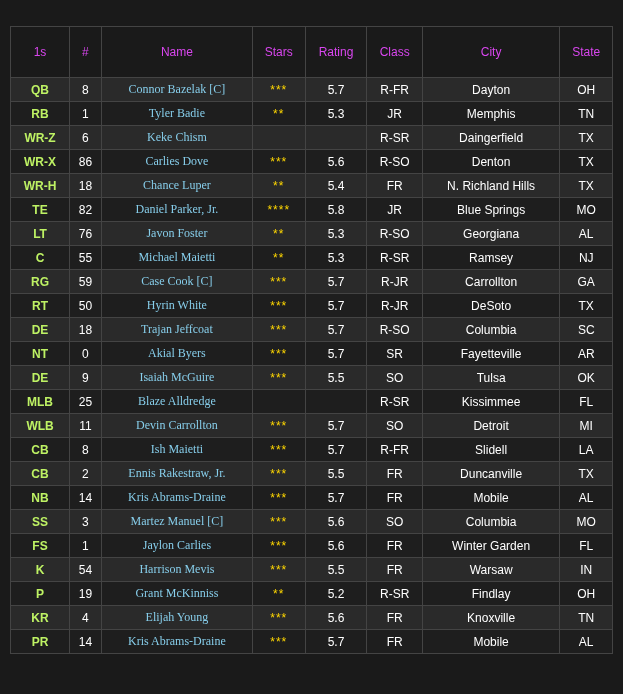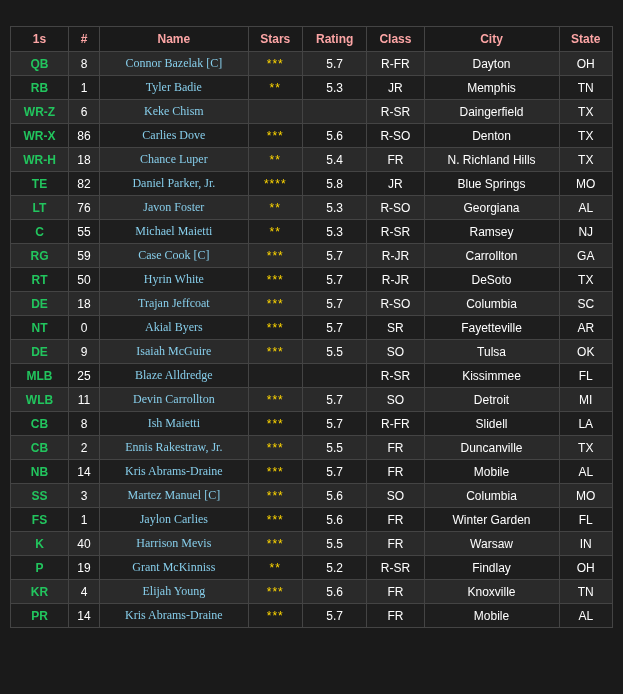--- a/index.html
+++ b/index.html
@@ -21,42 +21,42 @@
       font-size: 18px;
       font-weight: bold;
       padding: 8px 0;
     }
     table {
       width: 100%;
       border-collapse: collapse;
     }
     thead tr th {
       background: #1a1a1a;
-      color: #fca5a5;
+      color: #d946ef;
       font-size: 12px;
-      font-weight: bold;
-      padding: 5px 4px;
+      font-weight: normal;
+      padding: 18px 4px;
       text-align: center;
       border: 1px solid #444;
     }
     tbody tr td {
       font-size: 12px;
       padding: 4px 4px;
       text-align: center;
       border: 1px solid #444;
       color: #ffffff;
     }
     tbody tr:nth-child(odd) {
       background: #2a2a2a;
     }
     tbody tr:nth-child(even) {
       background: #1e1e1e;
     }
     .pos-cell {
-      color: #22c55e;
+      color: #bef264;
       font-weight: bold;
     }
     .name-cell {
       color: #87CEEB;
       font-family: Liberation Serif, serif;
     }
     .stars-cell {
       color: #FFD700;
       letter-spacing: 1px;
     }
@@ -278,21 +278,21 @@
           <td class="num-cell">1</td>
           <td class="name-cell">Jaylon Carlies</td>
           <td class="stars-cell">***</td>
           <td>5.6</td>
           <td>FR</td>
           <td>Winter Garden</td>
           <td>FL</td>
         </tr>
         <tr>
           <td class="pos-cell">K</td>
-          <td class="num-cell">40</td>
+          <td class="num-cell">54</td>
           <td class="name-cell">Harrison Mevis</td>
           <td class="stars-cell">***</td>
           <td>5.5</td>
           <td>FR</td>
           <td>Warsaw</td>
           <td>IN</td>
         </tr>
         <tr>
           <td class="pos-cell">P</td>
           <td class="num-cell">19</td>

